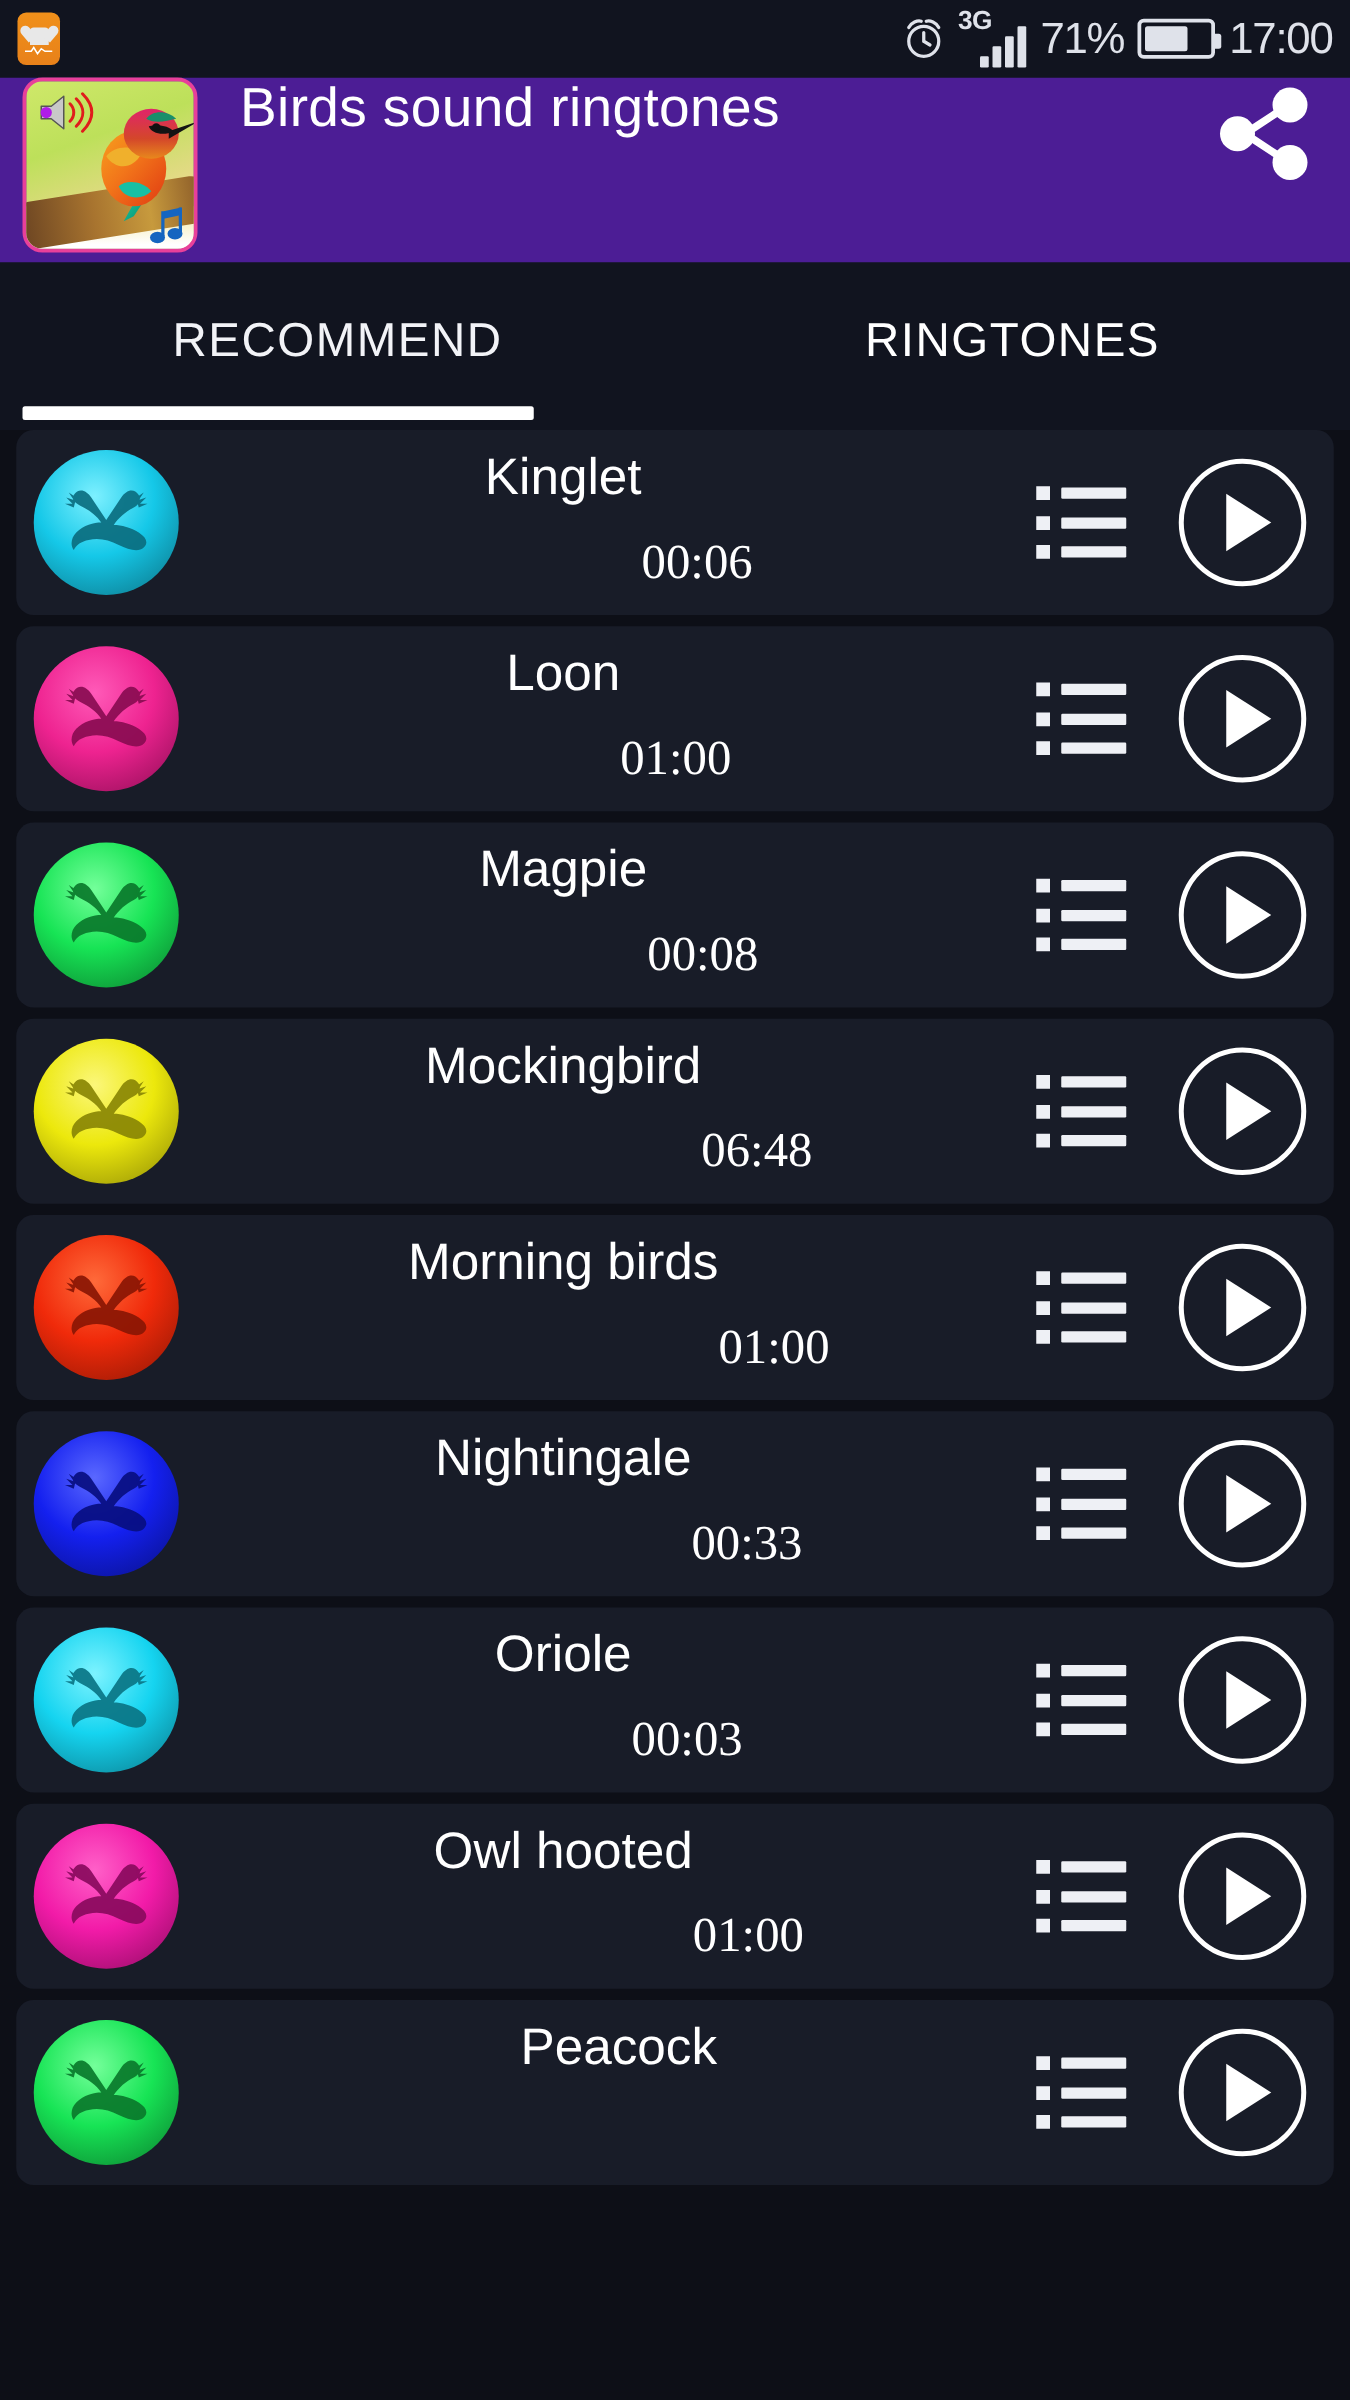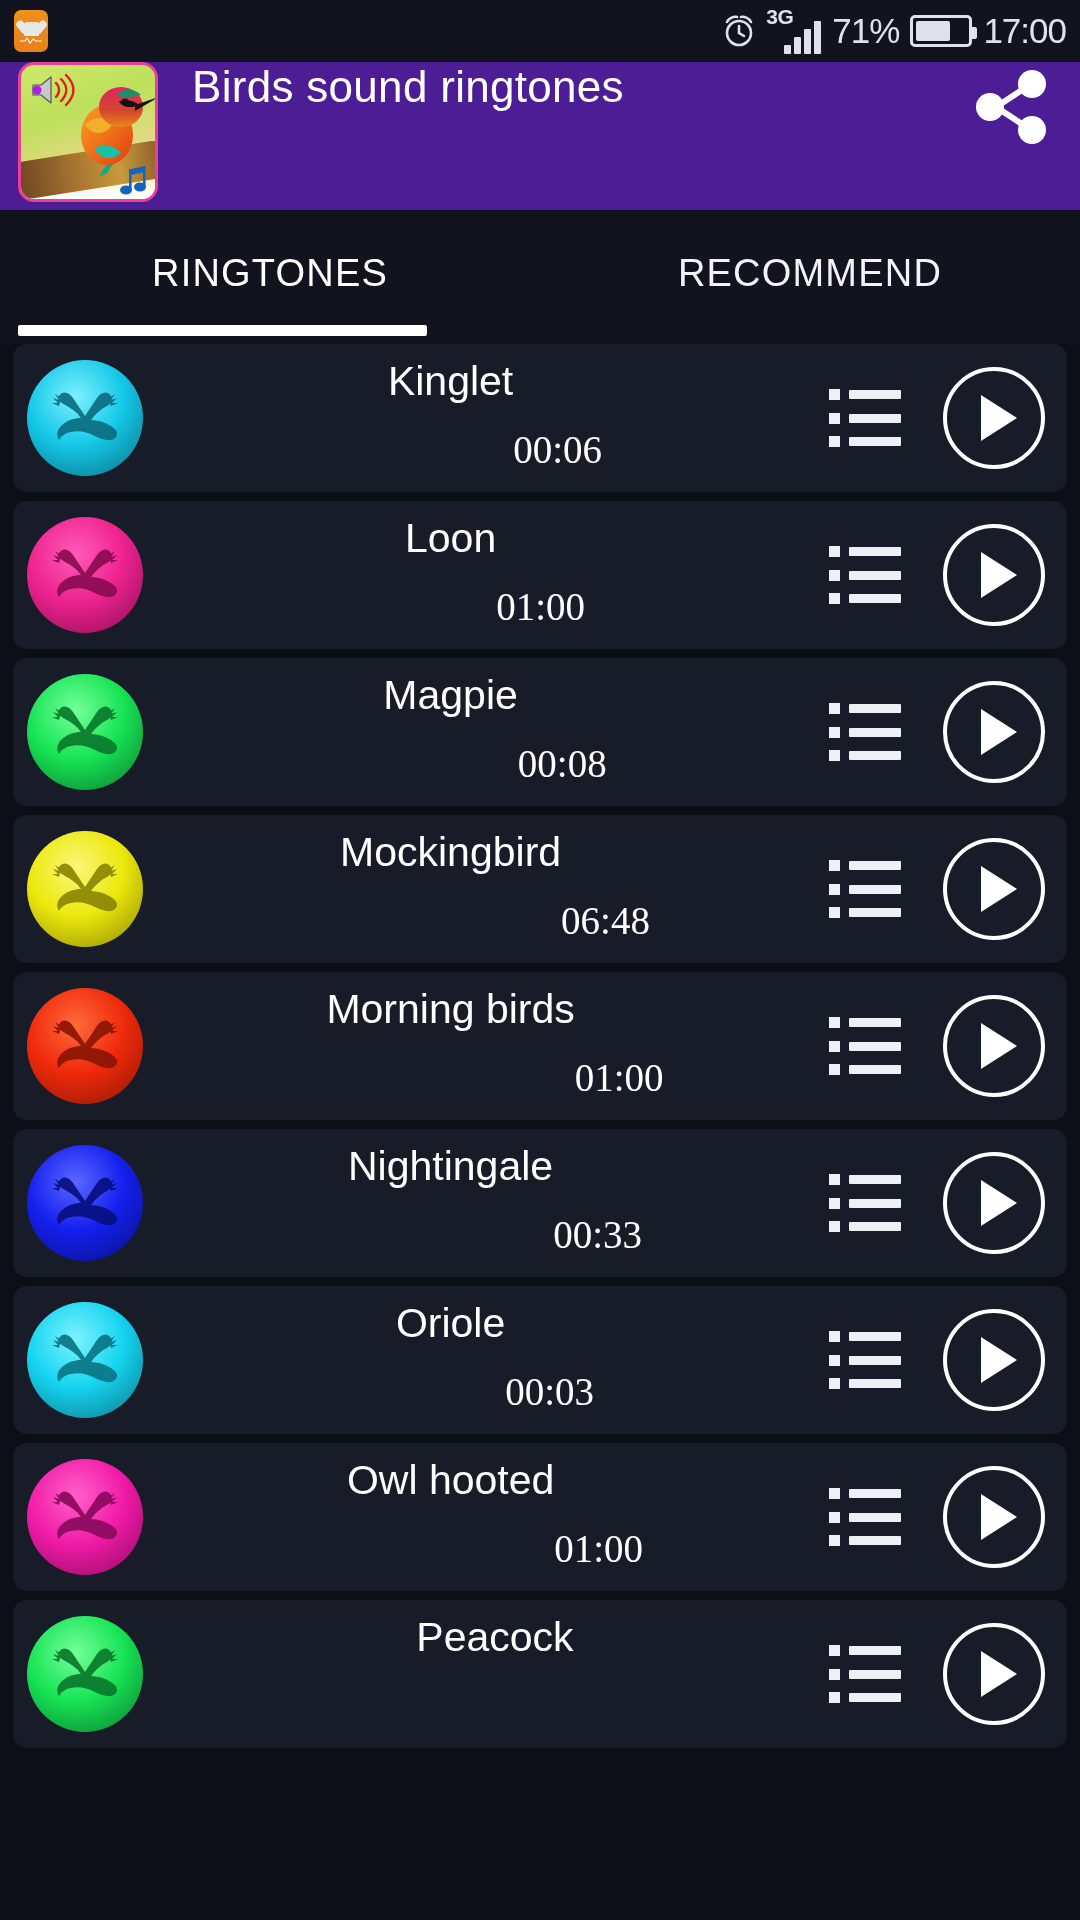--- a/index.html
+++ b/index.html
@@ -253,22 +253,22 @@
       <line x1="26" y1="41" x2="58" y2="20" stroke="#ffffff" stroke-width="6" stroke-linecap="round"></line>
       <line x1="26" y1="41" x2="58" y2="62" stroke="#ffffff" stroke-width="6" stroke-linecap="round"></line>
       <circle cx="20" cy="41" r="14" fill="#ffffff"></circle>
       <circle cx="62" cy="18" r="14" fill="#ffffff"></circle>
       <circle cx="62" cy="64" r="14" fill="#ffffff"></circle>
     </svg>
   </div>
 </div>
 
 <div class="tabs">
+  <div class="tab inactive">RECOMMEND</div>
   <div class="tab">RINGTONES</div>
-  <div class="tab inactive">RECOMMEND</div>
   <div class="tab-indicator"></div>
 </div>
 
 <div class="list" id="ringtone-list">
     <div class="row">
     <div class="row-badge" style="background:radial-gradient(circle at 42% 32%, #7df0ff 0%, #15c8e8 46%, #0b6e80 100%);">
       <svg class="dove" viewBox="0 0 92 92">
         <g fill="#0b6e80" opacity="0.92">
           <path d="M20 24 C24 18 30 20 34 26 C38 32 42 38 46 44 C50 38 54 32 58 26 C62 20 68 18 72 24
                    C74 28 72 32 68 34 C62 37 56 42 52 48 C58 48 66 50 72 54 C78 58 80 62 76 66

